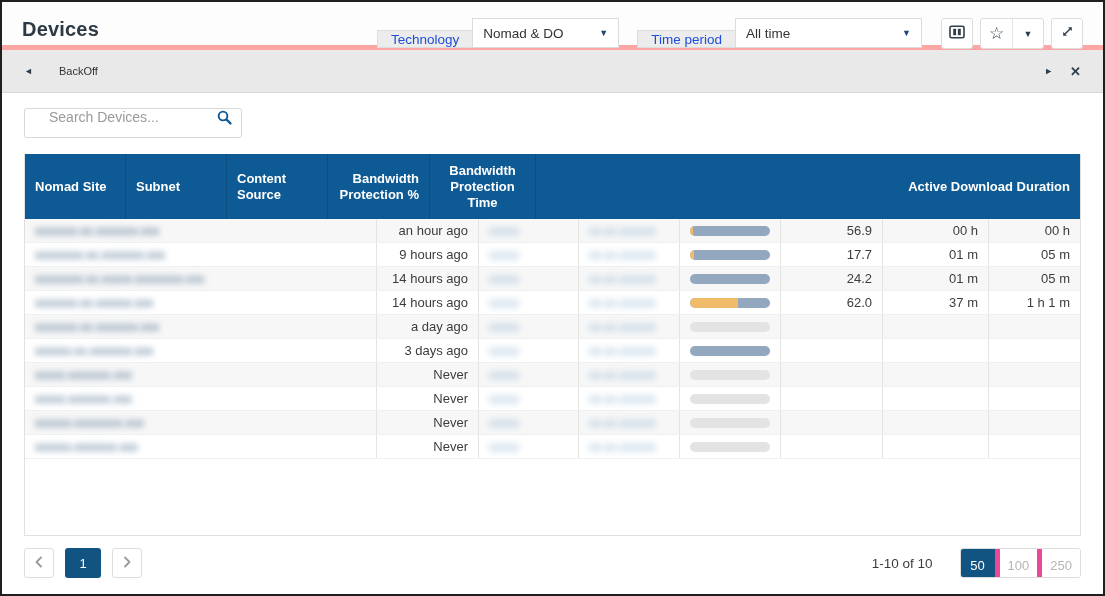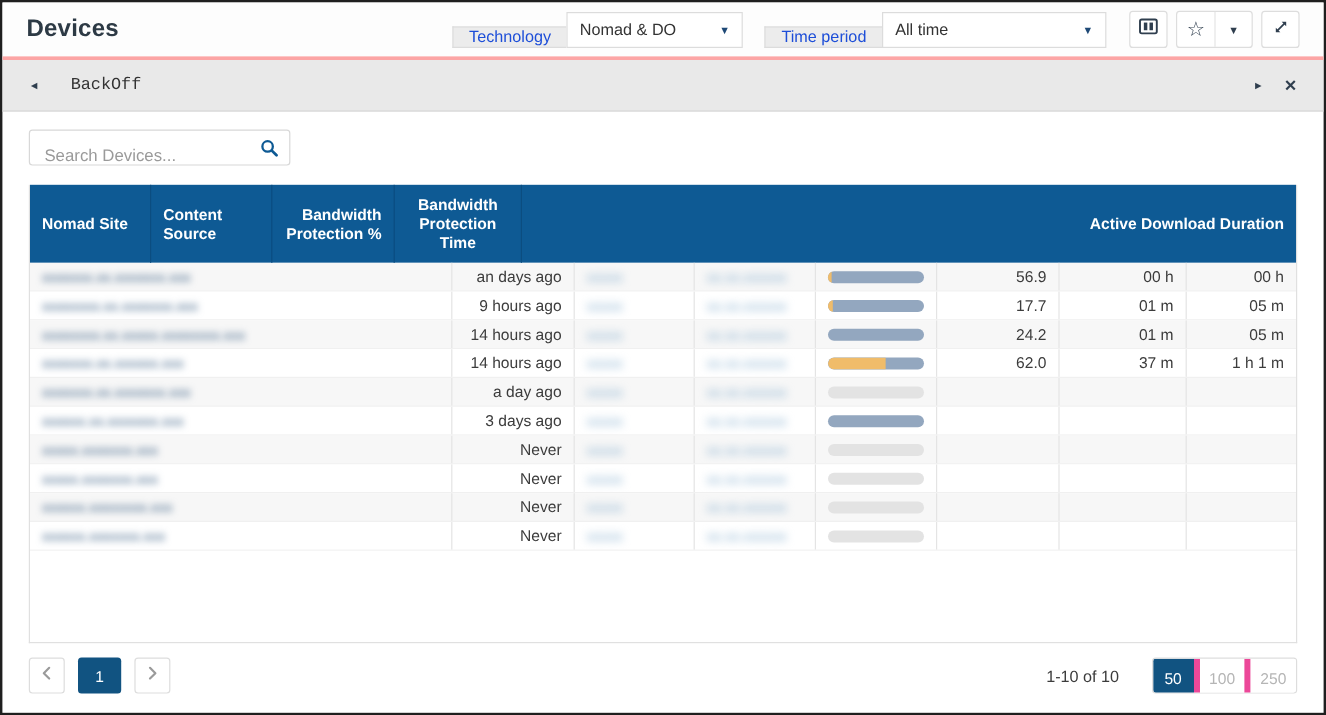--- a/index.html
+++ b/index.html
@@ -8,22 +8,22 @@
   .window {
     width: 1105px; height: 596px;
     border: 2px solid #1f1f1f;
     background: #fff;
     overflow: hidden;
     position: relative;
   }
   
   .topbar {
     height: 48px; background:#fdfdfd;
-    border-bottom: 3px solid #fca5a5;
-    display:flex; align-items:center;
+    border-bottom: 5px solid #fca5a5;
+    display:flex; align-items:flex-start;
     padding: 16px 20px;
   }
   .page-title { font-size: 20px; font-weight: bold; color:#2d3a45; letter-spacing:.2px; }
   .filter-group { display:flex; align-items:stretch; height:30px; margin-left:18px; }
   .filter-group.first { margin-left:auto; }
   .filter-label {
     background:#ececec; border:1px solid #dcdcdc; border-right:none;
     font-size:13.5px; color:#1d4ed8; display:flex; align-items:center;
     padding:0 13px; white-space:nowrap;margin-top:12px;
   }
@@ -46,28 +46,28 @@
   }
   .icon-seg { width:31px; display:flex; align-items:center; justify-content:center; }
   .icon-seg + .icon-seg { border-left:1px solid #e4e4e4; }
   .star-glyph { font-size:17px; color:#2f3e4e; line-height:1; }
   
   .breadcrumb {
     height: 43px; background:#e9e9e9; border-bottom:1px solid #d8d8d8;
     display:flex; align-items:center; padding:0 22px;
   }
   .tri { font-size:9px; color:#2f3e4e; cursor:pointer; line-height:1; }
-  .crumb-label { font-size:14px; color:#333; margin-left:26px;font-family:Liberation Mono, monospace; }
+  .crumb-label { font-size:11px; color:#333; margin-left:26px; }
   .crumb-right { margin-left:auto; display:flex; align-items:center; gap:17px; }
   .close-x { font-size:13px; font-weight:bold; color:#2f3e4e; cursor:pointer; line-height:1; }
   
   .content { padding: 15px 22px 0 22px; }
   .searchbox {
     width:218px; height:30px; border:1px solid #d8d8d8; border-radius:3px;
-    background:#fff; display:flex; align-items:flex-end; padding:0 8px 0 12px;
+    background:#fff; display:flex; align-items:flex-start; padding:0 8px 0 24px;
   }
   .searchbox input {
     border:none; outline:none; flex:1; font-size:14px; color:#444;
     font-family:"Liberation Sans", sans-serif; background:transparent; min-width:0;
   }
   .searchbox input::placeholder { color:#9a9a9a; }
   
   .table-wrap { margin-top:16px; border:1px solid #e0e0e0; border-top:none; }
   .thead { display:flex; background:#0e5a94; min-height:65px; }
   .th {
@@ -184,33 +184,34 @@
           <circle cx="6.6" cy="6.6" r="4.1" fill="none" stroke="#0e5a94" stroke-width="1.8"></circle>
           <line x1="9.9" y1="9.9" x2="13.6" y2="13.6" stroke="#0e5a94" stroke-width="2.2" stroke-linecap="round"></line>
         </svg>
       </span>
     </div>
 
     <div class="table-wrap">
 
       <div class="thead">
         <div class="th c2">Nomad Site</div>
+        <div class="th c3">Subnet</div>
         <div class="th c4">Content Source</div>
         <div class="th c5 al-r">Bandwidth Protection %</div>
         <div class="th c6 al-r">Bandwidth Protection Time</div>
         <div class="th c7 al-r">Active Download Duration</div>
       </div>
 
       <div>
 
         <div class="tr">
           <div class="td c0">
               <span class="blur-dark">xxxxxxx.xx.xxxxxxx.xxx</span>
             </div>
-          <div class="td c1 al-r">an days ago</div>
+          <div class="td c1 al-r">an hour ago</div>
           <div class="td c2">
               <span class="blur-light">xxxxx</span>
             </div>
           <div class="td c3">
               <span class="blur-light">xx.xx.xxxxxx</span>
             </div>
           <div class="td c4">
               <div class="bar">
                 <div class="bar-fill" style="width: 4%;"></div>
               </div>

